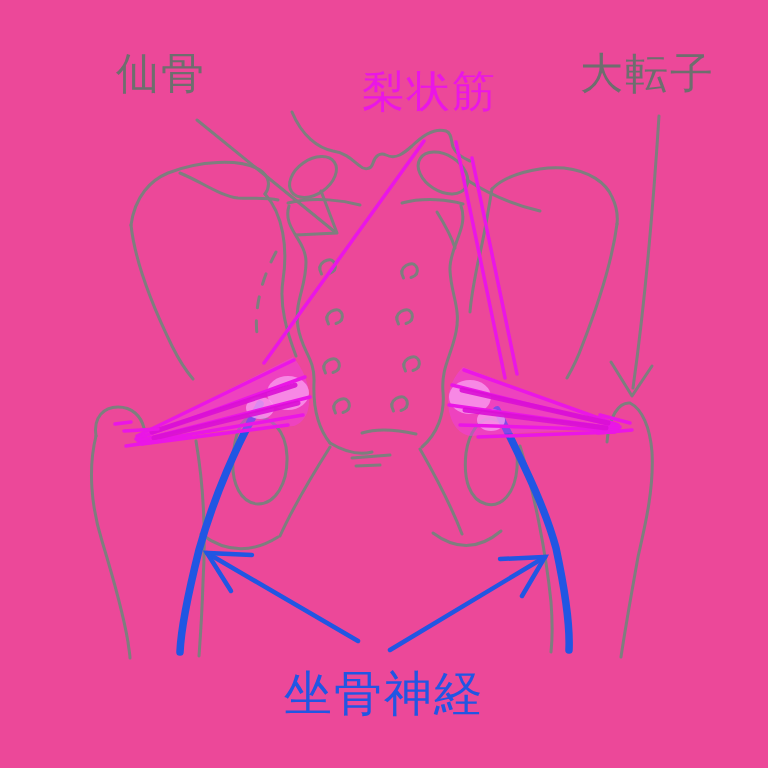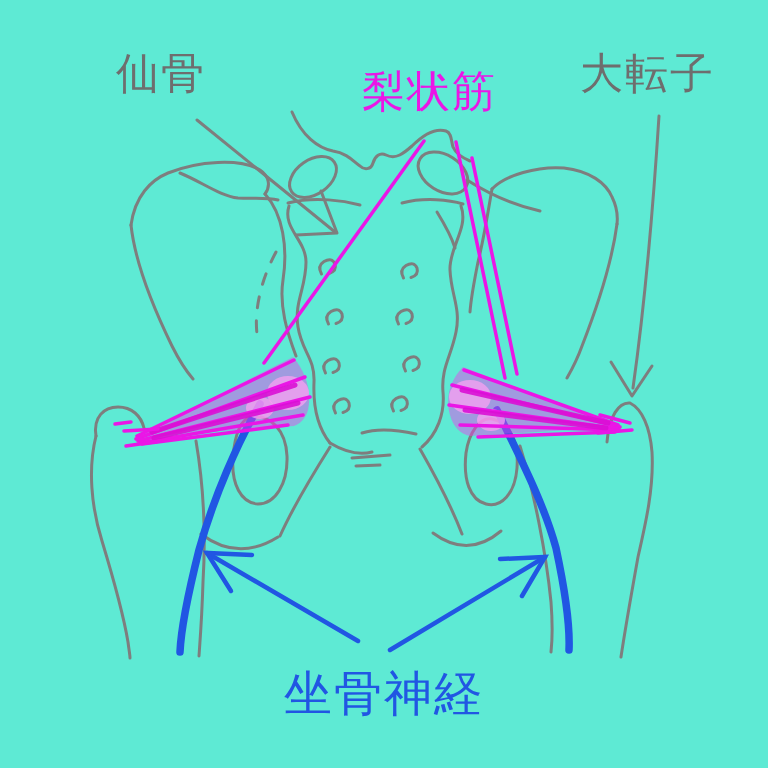--- a/index.html
+++ b/index.html
@@ -8,21 +8,21 @@
     background: #ffffff;
     width: 768px;
     height: 768px;
     overflow: hidden;
     font-family: "DejaVu Sans", "Liberation Sans", sans-serif;
   }
   .stage {
     position: relative;
     width: 768px;
     height: 768px;
-    background: #5eead4;
+    background: #ec4899;
   }
   svg { display: block; }
   .sketch {
     fill: none;
     stroke: #7e7e7e;
     stroke-width: 3;
     stroke-linecap: round;
     stroke-linejoin: round;
   }
   .sketch-dash {

